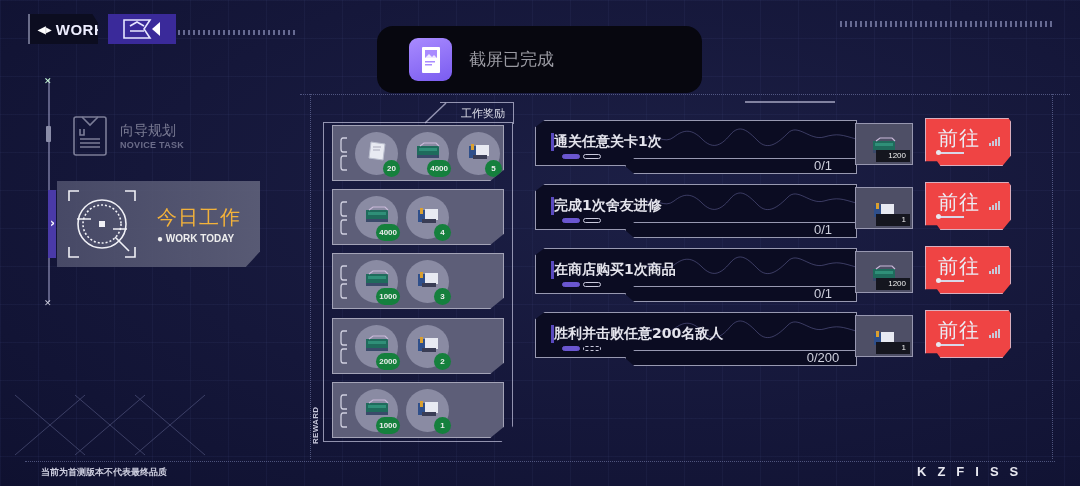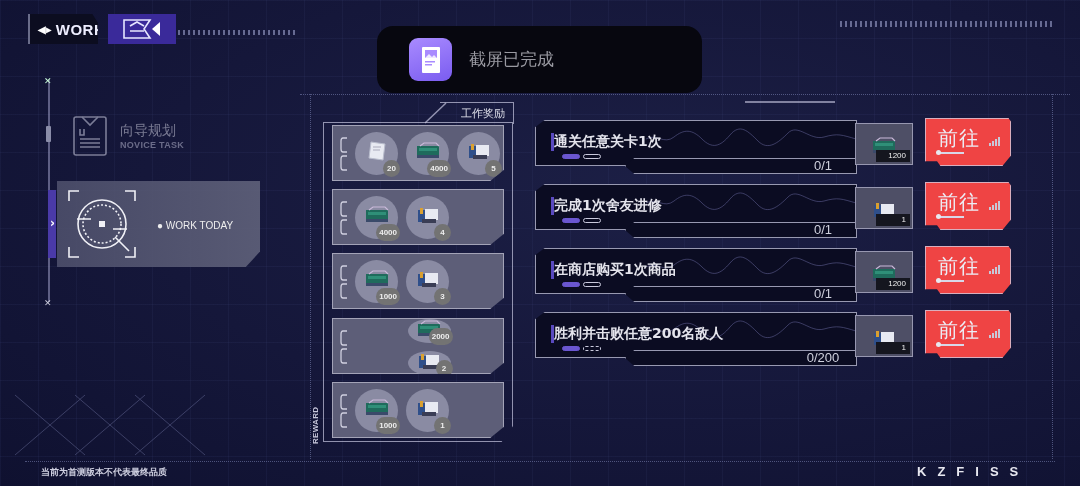--- a/index.html
+++ b/index.html
@@ -65,21 +65,21 @@
   .nav-active-bar { position: absolute; left: 48px; top: 190px; width: 8px; height: 68px; background: #4a3aa8; }
   .nav-arrow { position: absolute; left: 50px; top: 216px; font-size: 12px; color: #fff; font-weight: bold; }
   .nav-item-today {
     position: absolute; left: 57px; top: 181px; width: 203px; height: 86px;
     background: linear-gradient(90deg, rgba(80,82,110,0.85), rgba(95,97,122,0.9));
     clip-path: polygon(0 0, 100% 0, 100% 82%, 93% 100%, 0 100%);
     display: flex; align-items: center; padding-left: 10px;
   }
   .nav-item-today .ico { width: 70px; height: 70px; margin-right: 20px; }
   .nav-title-active { font-size: 20px; color: #f3b23a; letter-spacing: 1px; }
-  .nav-sub-active { font-family: "Liberation Sans", sans-serif; font-weight: normal; font-size: 10px; color: #eee; margin-top: 2px; }
+  .nav-sub-active { font-family: "Liberation Sans", sans-serif; font-weight: bold; font-size: 10px; color: #eee; margin-top: 2px; }
   .nav-marker-bot { position: absolute; left: 44px; top: 298px; font-size: 9px; color: #ccd; }
 
   
   .reward-frame {
     position: absolute; left: 323px; top: 122px; width: 190px; height: 320px;
     border: 1.5px solid rgba(200,200,225,0.7);
     clip-path: polygon(0 0, 100% 0, 100% 95%, 94% 100%, 0 100%);
   }
   .reward-tab {
     position: absolute; left: 440px; top: 102px; width: 74px; height: 22px;
@@ -98,21 +98,21 @@
     clip-path: polygon(0 0, 100% 0, 100% 80%, 92% 100%, 0 100%);
     display: flex; align-items: center; padding-left: 22px; gap: 8px;
   }
   .reward-row .brackets { position: absolute; left: 6px; top: 10px; width: 10px; height: 36px; }
   .reward-item {
     position: relative; width: 43px; height: 43px; border-radius: 50%;
     background: #8a8ba3; display: flex; align-items: center; justify-content: center;
   }
   .reward-count {
     position: absolute; right: -2px; bottom: -2px; min-width: 17px; height: 17px; border-radius: 9px;
-    background: #737373; color: #eee; font-family: "Liberation Sans", sans-serif; font-size: 8px; font-weight: bold;
+    background: #15803d; color: #eee; font-family: "Liberation Sans", sans-serif; font-size: 8px; font-weight: bold;
     display: flex; align-items: center; justify-content: center; padding: 0 3px;
   }
   .item-img { width: 28px; height: 20px; }
 
   
   .task {
     position: absolute; left: 535px; width: 378px; height: 54px;
   }
   .task-card {
     position: absolute; left: 0; top: 0; width: 322px; height: 46px;
@@ -234,20 +234,21 @@
   <svg class="ico" viewBox="0 0 70 70">
     <g fill="none" stroke="#f0f0f6" stroke-width="1.6">
       <path d="M2 12 V2 H12 M58 2 H68 V12 M2 58 V68 H12 M58 68 H68 V58"></path>
       <circle cx="35" cy="35" r="24"></circle>
       <circle cx="35" cy="35" r="19" stroke-dasharray="2 2"></circle>
       <path d="M10 30 H24 M46 40 H60 M48 48 L62 62"></path>
     </g>
     <rect x="32" y="32" width="6" height="6" fill="#f0f0f6"></rect>
   </svg>
   <div>
+    <div class="nav-title-active">今日工作</div>
     <div class="nav-sub-active">● <span>WORK TODAY</span></div>
   </div>
 </div>
 <div class="nav-arrow">›</div>
 <div class="nav-marker-bot">✕</div>
 
 <div class="reward-frame"></div>
 <svg class="reward-tab-slope" viewBox="0 0 22 22">
   <path d="M0 21 L21 1" stroke="rgba(200,200,225,0.7)" stroke-width="1.5"></path>
 </svg>
@@ -333,21 +334,21 @@
       <div class="reward-item">
         <span><svg class="item-img" viewBox="0 0 28 20">
             <rect x="4" y="5" width="8" height="12" fill="#2f4f8a"></rect>
             <rect x="6" y="3" width="3" height="6" fill="#d9a030"></rect>
             <rect x="11" y="4" width="13" height="11" fill="#e8eaf2"></rect>
             <rect x="8" y="14" width="14" height="4" fill="#3a3d55"></rect>
           </svg></span>
         <span class="reward-count">3</span>
       </div>
     </div>
-    <div class="reward-row" style="top: 318px; flex-direction: column;">
+    <div class="reward-row" style="top: 318px;">
       <svg class="brackets" viewBox="0 0 10 36">
         <g fill="none" stroke="#d0d0e0" stroke-width="1.3">
           <path d="M8 2 H4 Q2 2 2 5 V13 Q2 16 4 16 H8"></path>
           <path d="M8 20 H4 Q2 20 2 23 V31 Q2 34 4 34 H8"></path>
         </g>
       </svg>
       <div class="reward-item">
         <span><svg class="item-img" viewBox="0 0 28 20">
             <rect x="3" y="5" width="22" height="12" fill="#1f6b5c"></rect>
             <rect x="5" y="7" width="18" height="3" fill="#2f8f78"></rect>

